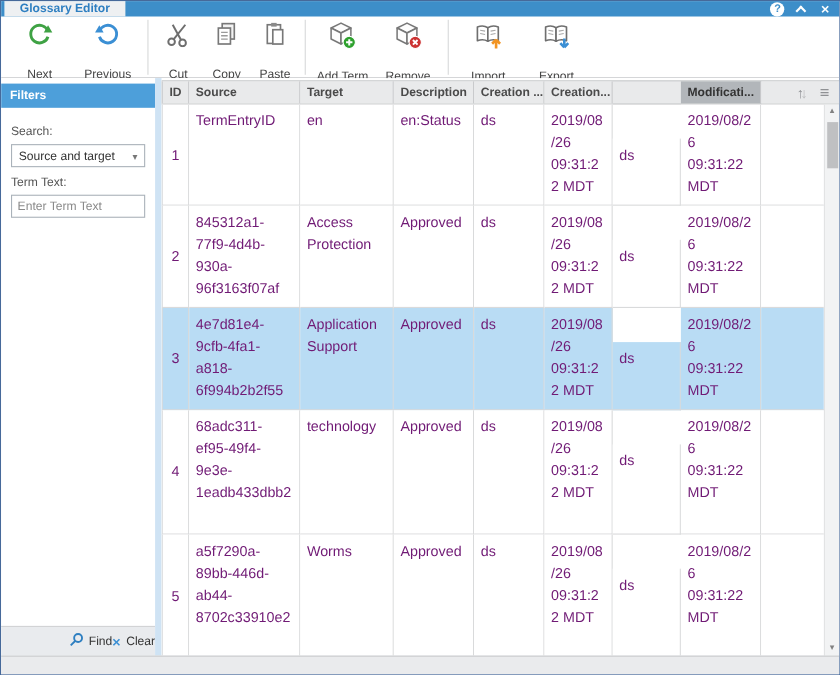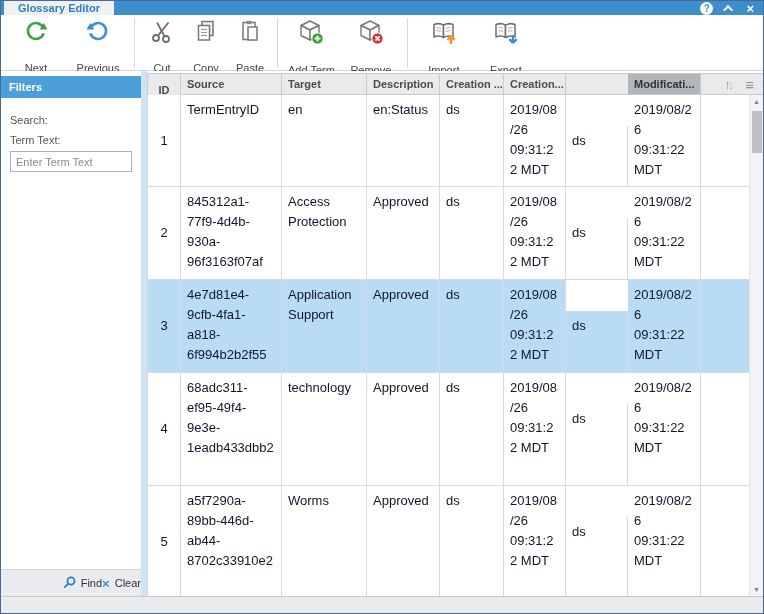--- a/index.html
+++ b/index.html
@@ -61,25 +61,25 @@
   .th.sel-col { background:#b2b6ba; color:#333; }
   .th-fill { flex:1; border-right:none; display:flex; align-items:center; justify-content:flex-end;
              gap:11px; padding-right:9px; background:#e9eaeb; }
   .sort-pair { cursor:pointer; font-size:13px; }
   .sort-up { color:#8f9194; } .sort-down { color:#bcbdbf; margin-left:-3px; }
   .menu-icon { color:#8f9194; font-size:15px; font-weight:bold; cursor:pointer; }
 
   .tbody { flex:1; display:flex; min-height:0; }
   .rows { flex:1; overflow:hidden; min-width:0; }
   .row { display:flex; cursor:pointer; }
-  .cell { border-right:1px solid #d9dadb; border-bottom:1px solid #d9dadb; font-size:13px; color:#0f172a;
+  .cell { border-right:1px solid #d9dadb; border-bottom:1px solid #d9dadb; font-size:13px; color:#701a75;
           line-height:20px; padding:5px 7px 0 6px; overflow:hidden; overflow-wrap:anywhere; background:#fff; }
   .row .cell:first-child { border-left:1px solid #d9dadb; }
   .row.selected .cell { background:#b9dcf4; }
-  .w-id   { width:25px; display:flex; align-items:center; justify-content:center; padding:16px; }
+  .w-id   { width:25px; display:flex; align-items:center; justify-content:center; padding:4px; }
   .w-src  { width:101px; }
   .w-tgt  { width:85px; }
   .w-desc { width:73px; }
   .w-cu   { width:64px; }
   .w-cd   { width:62px; }
   .w-mu   { width:62px;margin-top:31px; }
   .w-md   { width:73px; }
   .c-fill { flex:1; border-right:none; }
   .r1 { height:92px; } .r2 { height:93px; } .r3 { height:93px; } .r4 { height:113px; } .r5 { height:113px; }
 
@@ -241,20 +241,24 @@
       <span class="tb-label">Export Glossary</span>
     </div>
   </div>
 
   <div class="main">
 
     <div class="sidebar">
       <div class="filters-header">Filters</div>
       <div class="sidebar-content">
         <div class="field-label">Search:</div>
+        <div class="selectbox">
+          <span>Source and target</span>
+          <span class="dd-arrow">▾</span>
+        </div>
         <div class="field-label">Term Text:</div>
         <input class="textinput" type="text" placeholder="Enter Term Text" style="">
       </div>
       <div class="sidebar-footer">
         <div class="sf-btn">
           <span>
             <svg width="13" height="13" viewBox="0 0 13 13">
               <circle cx="8" cy="5" r="3.6" fill="none" stroke="#2e7fc1" stroke-width="1.7"></circle>
               <line x1="5.3" y1="7.7" x2="1.3" y2="11.7" stroke="#2e7fc1" stroke-width="1.7"></line>
             </svg>

